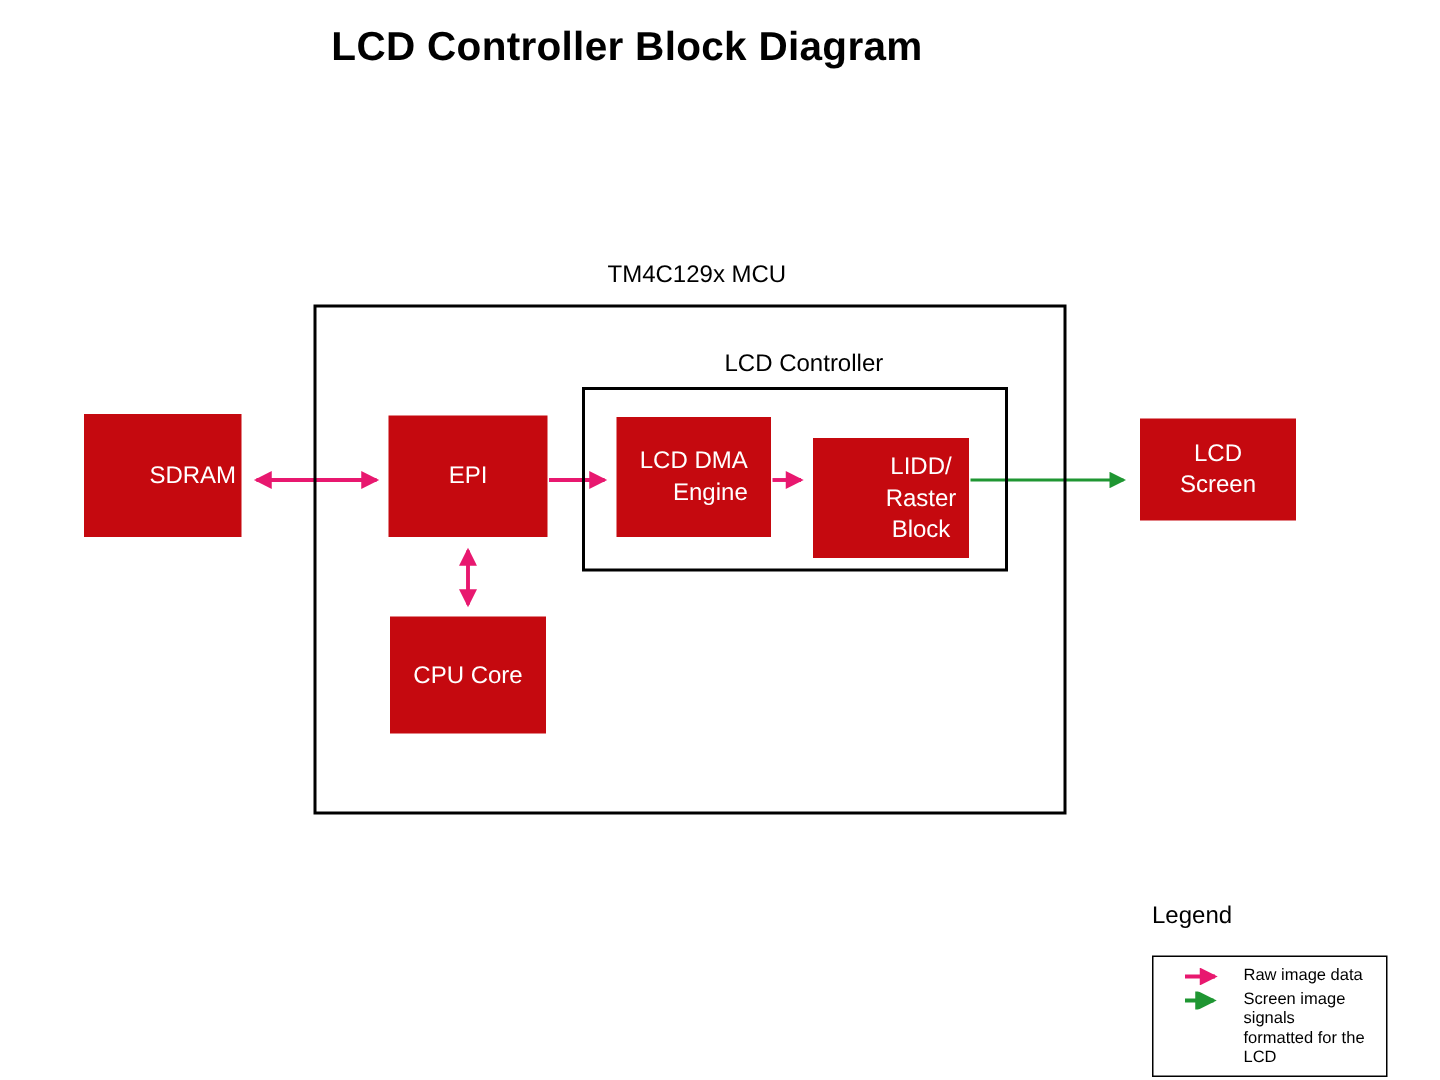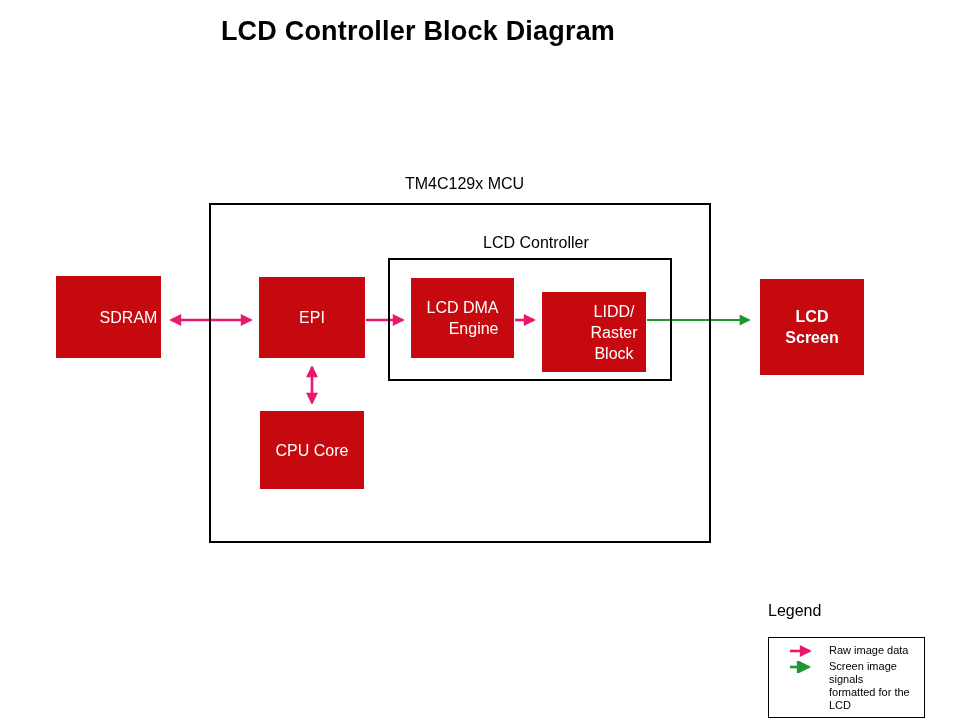--- a/index.html
+++ b/index.html
@@ -59,21 +59,21 @@
     text-align: center;
     font-size: 16px;
     line-height: 21px;
     white-space: pre-line;
     z-index: 2;
   }
   .block-sdram      { left: 56px;  top: 276px; width: 105px; height: 82px; padding-left: 40px; }
   .block-epi        { left: 259px; top: 277px; width: 106px; height: 81px; }
   .block-lcd-dma    { left: 411px; top: 278px; width: 103px; height: 80px; text-align: right; }
   .block-lidd       { left: 542px; top: 292px; width: 104px; height: 80px; padding-left: 40px; }
-  .block-lcd-screen { left: 760px; top: 279px; width: 104px; height: 96px; font-weight: bold; }
+  .block-lcd-screen { left: 760px; top: 279px; width: 104px; height: 68px; }
   .block-cpu-core   { left: 260px; top: 411px; width: 104px; height: 78px; }
 
   .arrow-layer {
     position: absolute; inset: 0;
     width: 960px; height: 720px;
     z-index: 1;
     pointer-events: none;
   }
   .stroke-pink  { stroke: var(--arrow-pink, #e8186f); }
   .stroke-green { stroke: var(--arrow-green, #1f9632); }

